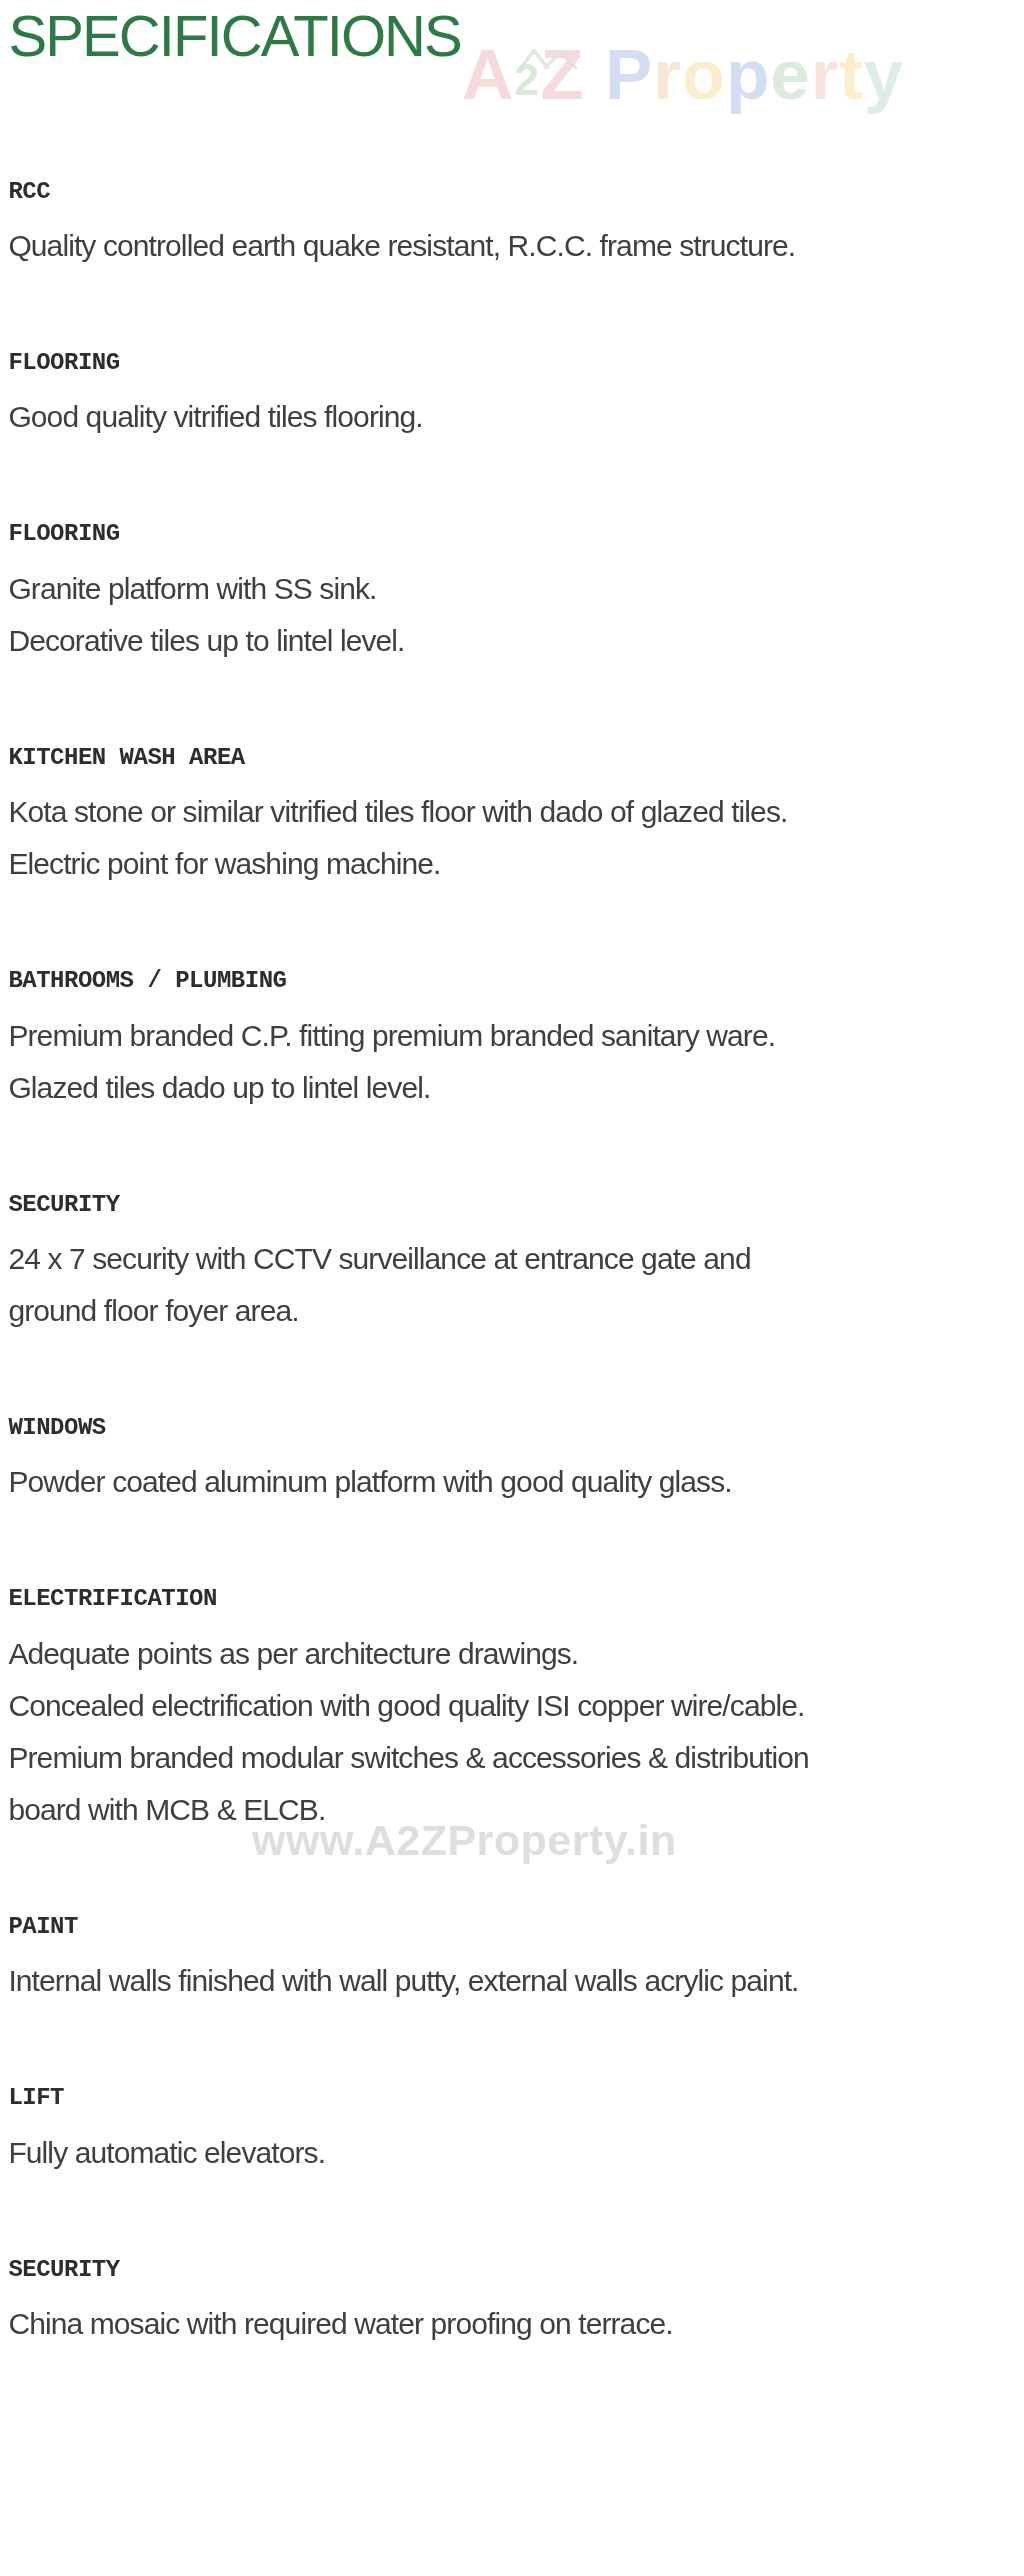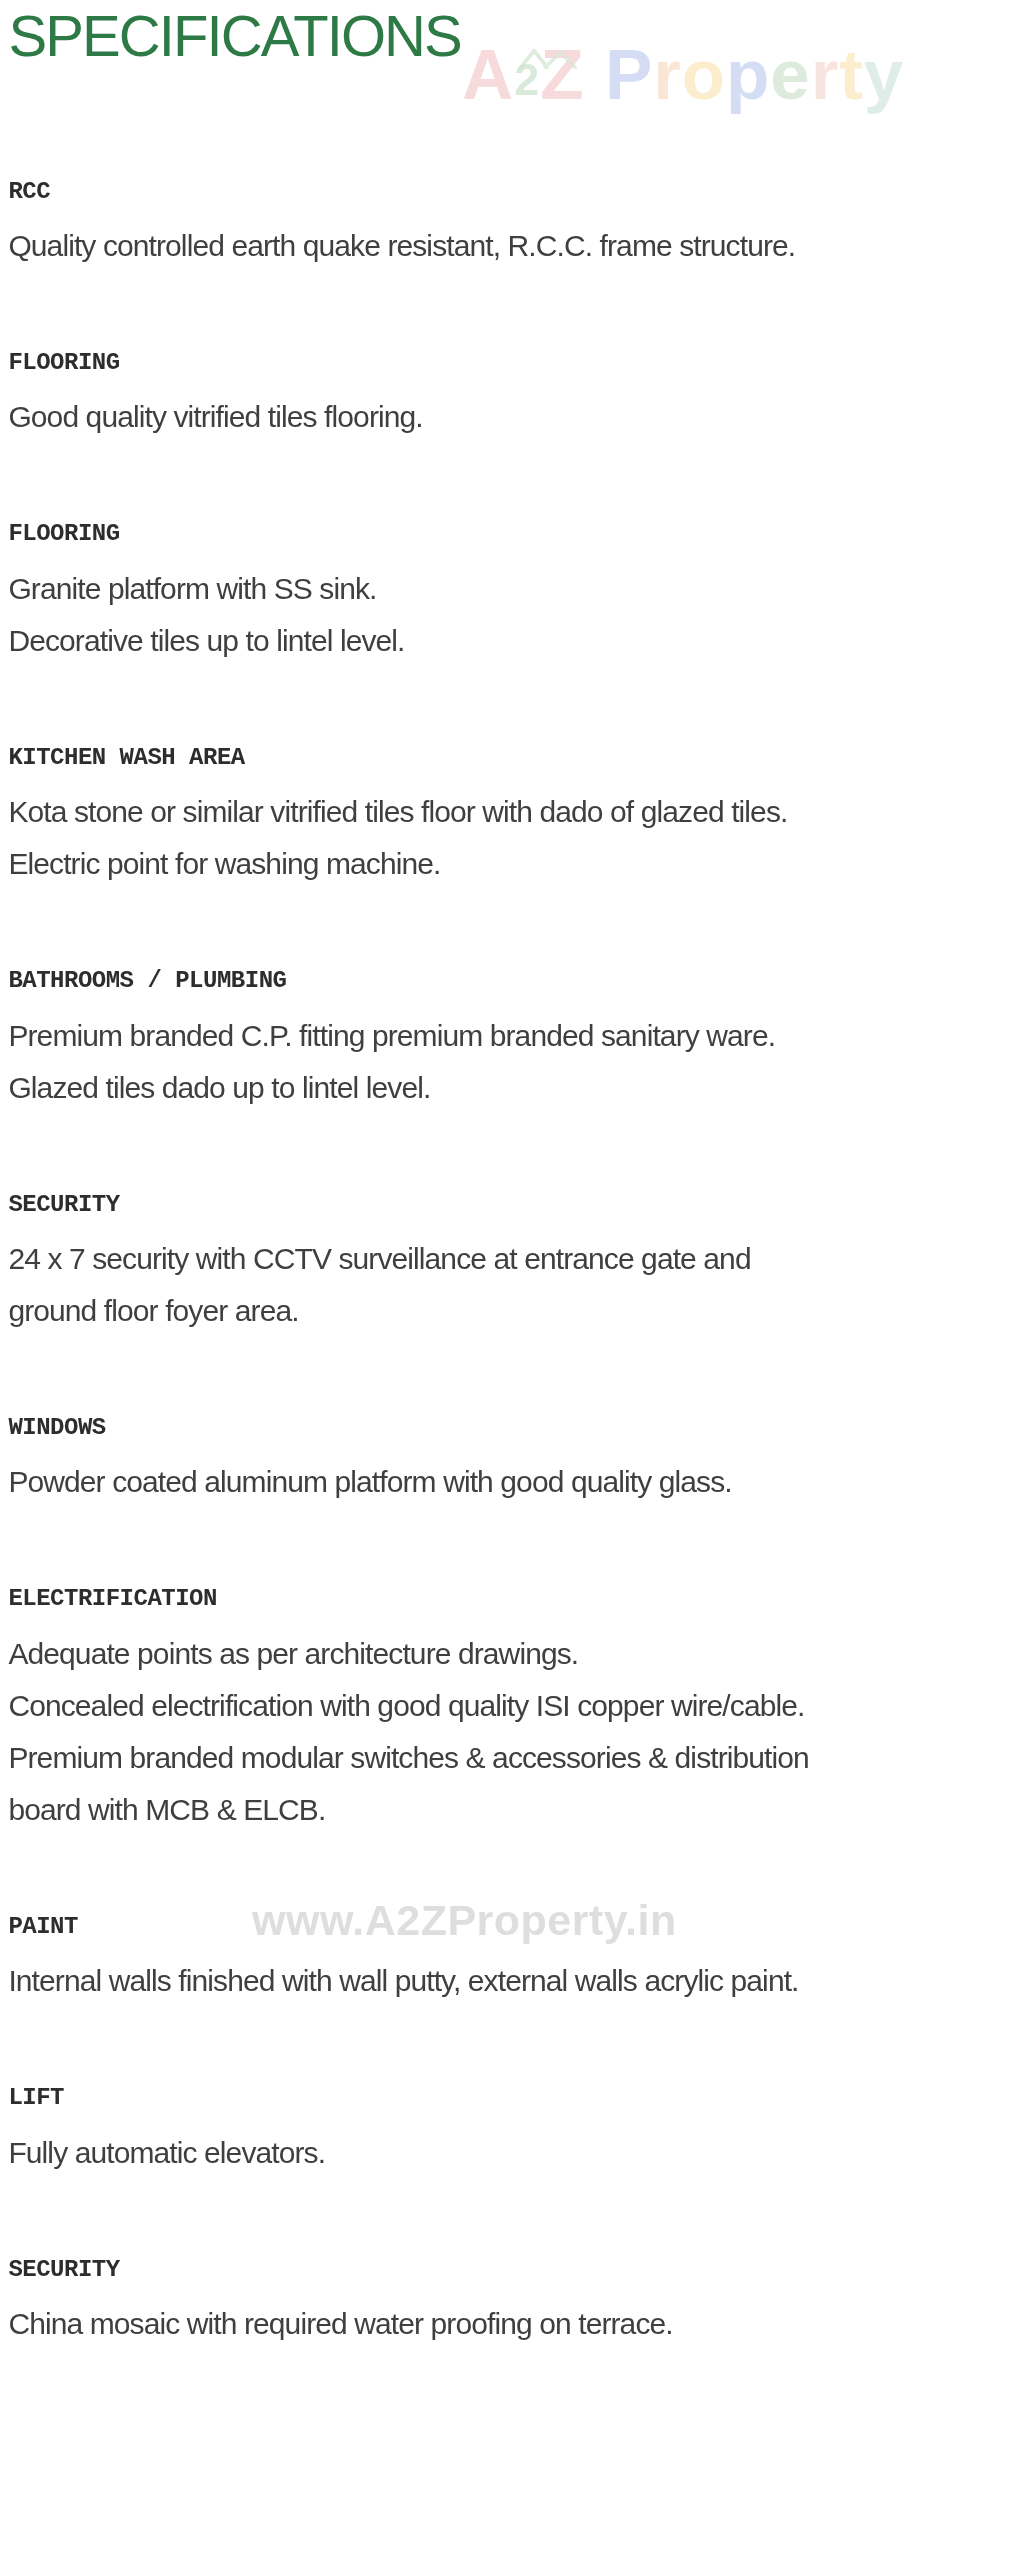--- a/index.html
+++ b/index.html
@@ -38,21 +38,21 @@
   .brand-peaks {
     position: absolute;
     left: 519px;
     top: 45px;
     z-index: 0;
     opacity: 0.7;
   }
   .url-watermark {
     position: absolute;
     left: 252px;
-    top: 1896px;
+    top: 1816px;
     z-index: 0;
     font-weight: bold;
     font-size: 43px;
     letter-spacing: 0.5px;
     color: var(--wm-url, #c4c4c4);
     opacity: 0.55;
     white-space: nowrap;
     user-select: none;
   }
 

